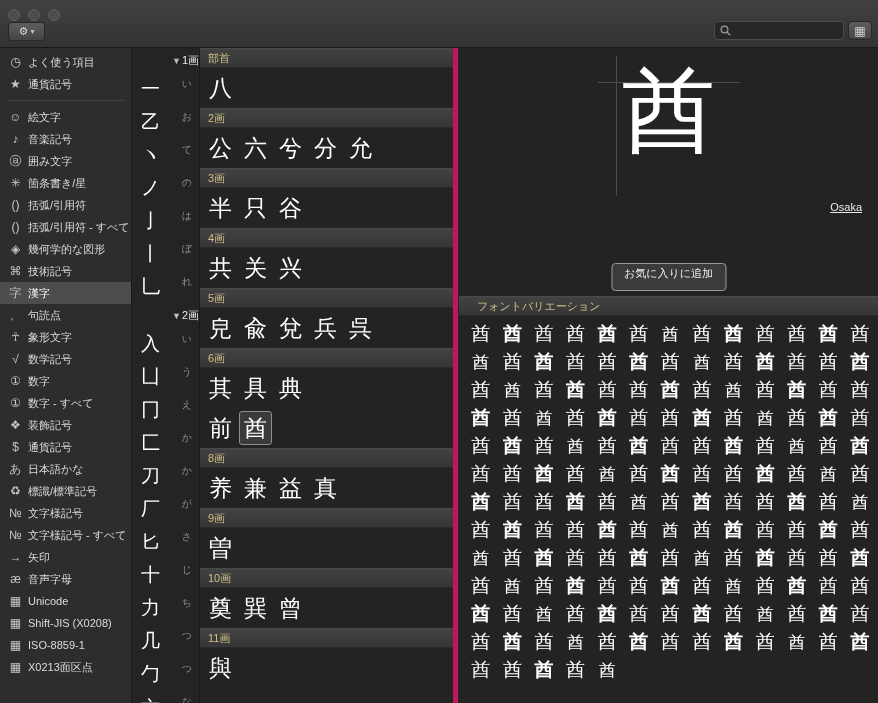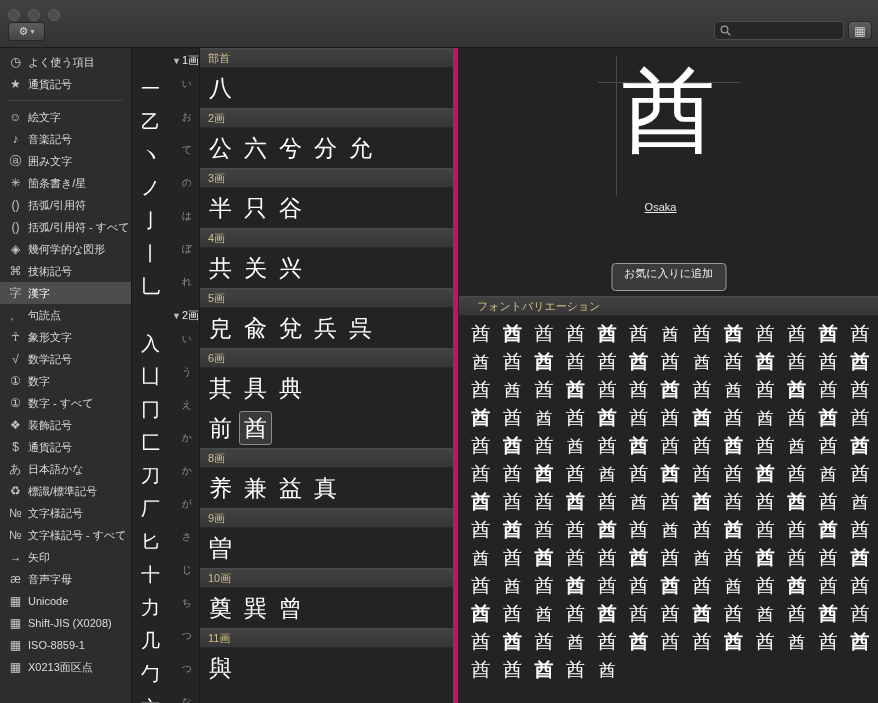--- a/index.html
+++ b/index.html
@@ -51,21 +51,21 @@
   .char-row{display:flex;flex-wrap:wrap;padding:3px 2px;}
   .gchar{width:33px;height:34px;display:flex;align-items:center;justify-content:center;
     font-size:23px;color:#fff;border:1px solid transparent;border-radius:3px;box-sizing:border-box;margin-left:2px;}
   .gchar.selected{border-color:#8f8f8f;background:#3a3a3a;}
 
   
   .rightpanel{position:absolute;top:48px;left:459px;right:0;bottom:0;background:#232323;overflow:hidden;}
   .guide-h{position:absolute;left:139px;top:34px;width:142px;height:1px;background:#4c4c4c;}
   .guide-v{position:absolute;left:157px;top:8px;width:1px;height:140px;background:#4c4c4c;}
   .big-char{position:absolute;left:0;right:0;top:16px;text-align:center;font-size:94px;line-height:1;color:#fff;}
-  .font-name{position:absolute;left:0;right:16px;top:153px;text-align:center;font-size:11px;color:#eaeaea;text-decoration:underline;}
+  .font-name{position:absolute;left:0;right:16px;top:153px;text-align:right;font-size:11px;color:#eaeaea;text-decoration:underline;}
   .fav-btn{position:absolute;left:50%;transform:translateX(-50%);top:215px;height:28px;
     padding:0 12px;border-radius:4px;border:1px solid #9b9b9b;background:#3b3b3b;color:#ededed;
     font-size:11px;line-height:18px;white-space:nowrap;box-sizing:border-box;}
   .var-bar{position:absolute;top:248px;left:0;right:0;padding-left:18px;}
   .var-grid{position:absolute;top:272px;left:6px;right:1px;bottom:0;display:flex;flex-wrap:wrap;
     align-content:flex-start;overflow:hidden;}
   .vcell{width:31.6px;height:28px;display:flex;align-items:center;justify-content:center;color:#fff;font-size:19px;}
   .v1{font-weight:700;}
   .v2{font-weight:300;opacity:.95;}
   .v3{font-family:"Liberation Serif","DejaVu Serif",serif;}

